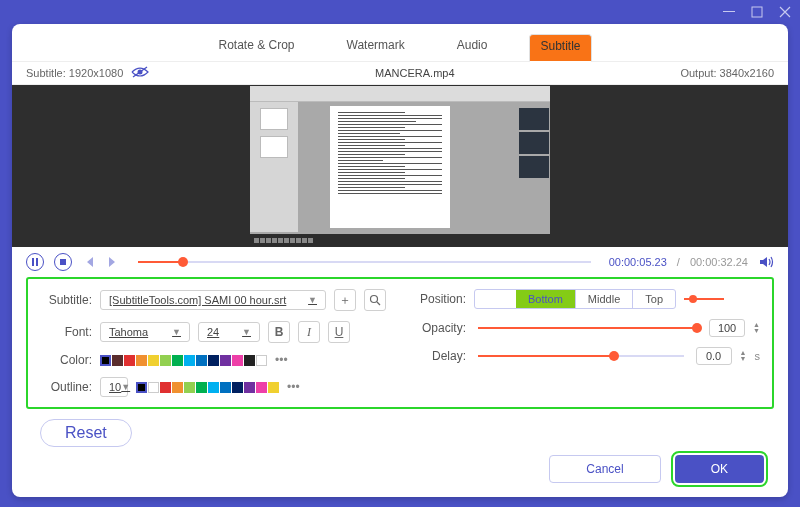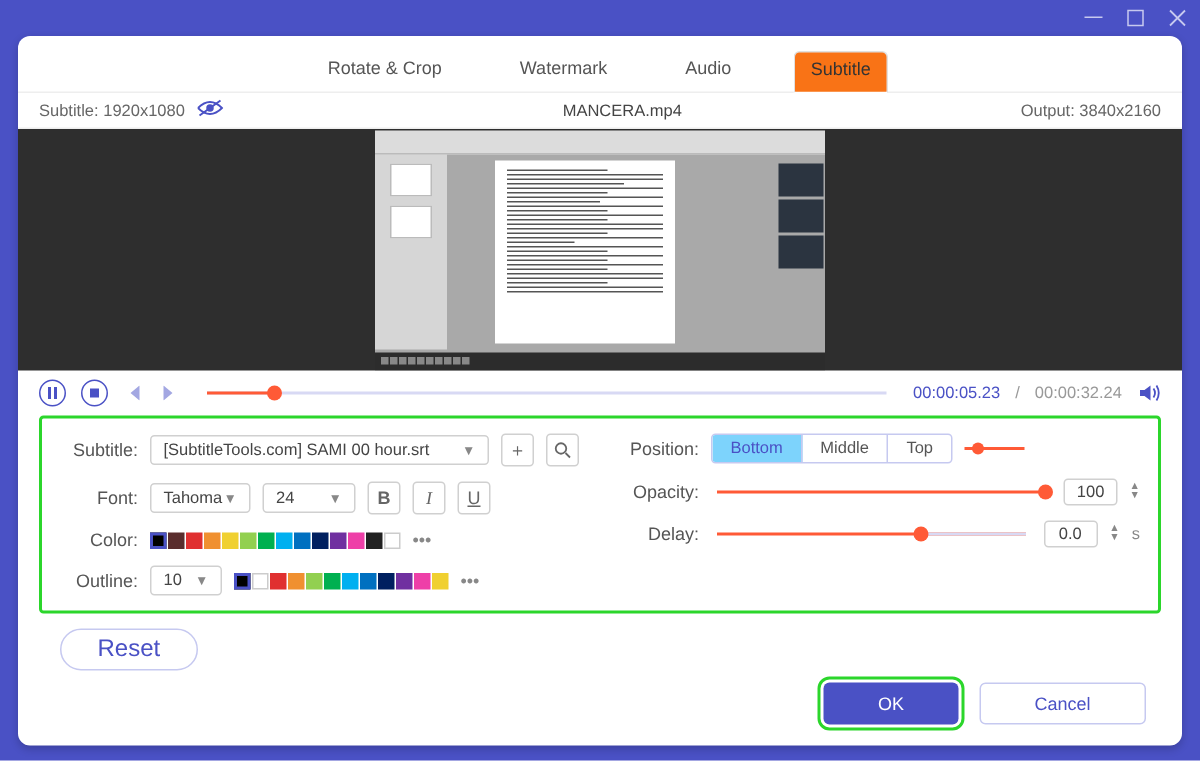--- a/index.html
+++ b/index.html
@@ -31,31 +31,31 @@
   .timeline { flex: 1; height: 2px; background: #d8d9f4; position: relative; margin: 0 8px; }
   .timeline-fill { position: absolute; left: 0; top: 0; bottom: 0; width: 10%; background: #ff5a36; }
   .timeline-thumb { position: absolute; left: 10%; top: 50%; width: 10px; height: 10px; background: #ff5a36; border-radius: 50%; transform: translate(-50%,-50%); }
   .time-current { color: #4a51c5; }
   .time-total { color: #999; }
   .vol { width:16px; height:16px; color:#4a51c5; cursor:pointer; }
   .panel { margin: 0 14px; border: 2px solid #2bd62b; border-radius: 3px; padding: 10px 12px; display: flex; gap: 28px; font-size: 12px; color: #555; background:#fff;}
   .col { flex: 1; display: flex; flex-direction: column; gap: 10px; }
   .row { display: flex; align-items: center; gap: 8px; }
   .lbl { width: 52px; color: #555; text-align: right; }
-  .combo { display: flex; align-items: center; justify-content: space-between; border: 1px solid #d0d0d0; border-radius: 3px; padding: 3px 8px; min-width: 0; background: #fff; cursor: pointer; font-size: 11px; color: #444; }
+  .combo { display: flex; align-items: center; justify-content: space-between; border: 1px solid #d0d0d0; border-radius: 3px; padding: 3px 8px; min-width: 0; background: #fff; cursor: pointer; font-size: 11px; color: #444; text-decoration: underline; }
   .combo .chev { color: #888; font-size: 9px; }
   .iconbtn { width: 22px; height: 22px; border: 1px solid #d0d0d0; border-radius: 3px; display: flex; align-items: center; justify-content: center; color: #666; cursor: pointer; font-size: 12px; }
   .swatches { display: flex; flex-wrap: wrap; gap: 1px; }
   .sw { width: 11px; height: 11px; cursor: pointer; outline: 0; }
   .sw.first { border: 2px solid #4a51c5; }
   .more-sw { width: 16px; color: #888; cursor: pointer; }
   .seg { display: flex; border: 1px solid #c6c9f0; border-radius: 3px; overflow: hidden; }
   .seg div { padding: 3px 12px; font-size: 11px; color: #555; cursor: pointer; border-right: 1px solid #c6c9f0; }
   .seg div:last-child { border-right: none; }
-  .seg div.active { background: #7dd3fc; color: #4a51c5; }
+  .seg div.active { background: #84cc16; color: #4a51c5; margin-left: 41px; }
   .slider { flex: 1; height: 2px; background: #ff5a36; position: relative; margin: 0 4px; }
   .slider .thumb { position: absolute; top: 50%; width: 10px; height: 10px; background: #ff5a36; border-radius: 50%; transform: translate(-50%,-50%); }
   .numbox { width: 36px; border: 1px solid #d0d0d0; border-radius: 3px; padding: 2px 4px; font-size: 11px; text-align: center; color: #444; }
   .spin { display: flex; flex-direction: column; font-size: 7px; color: #888; line-height: 6px; cursor: pointer; }
   .reset { border: 1px solid #c6c9f0; color: #4a51c5; background: #fff; padding: 4px 24px; border-radius: 14px; font-size: 16px; cursor: pointer; margin: 10px 0 0 28px; width: fit-content; }
   .footer { display: flex; justify-content: flex-end; gap: 14px; padding: 8px 24px 14px; margin-top: auto; }
   .btn { padding: 6px 36px; border-radius: 4px; font-size: 12px; cursor: pointer; border: none; }
   .btn-ok { background: #4a51c5; color: #fff; outline: 2px solid #2bd62b; outline-offset: 2px; }
   .btn-cancel { background: #fff; color: #4a51c5; border: 1px solid #c6c9f0; }
   .mini-slider { width: 40px; height: 2px; background: #ff5a36; position: relative; }
@@ -198,21 +198,21 @@
         <div class="iconbtn">＋</div>
         <div class="iconbtn">
             <svg width="12" height="12" viewBox="0 0 12 12">
               <circle cx="5" cy="5" r="3.5" fill="none" stroke="#666" stroke-width="1.2"></circle>
               <line x1="8" y1="8" x2="11" y2="11" stroke="#666" stroke-width="1.2"></line>
             </svg>
           </div>
       </div>
       <div class="row">
         <span class="lbl">Font:</span>
-        <div class="combo" style="width:67px">
+        <div class="combo" style="width:90px">
           <span>Tahoma</span>
             <span class="chev">▼</span>
         </div>
         <div class="combo" style="width:62px">
           <span>24</span>
             <span class="chev">▼</span>
         </div>
         <div class="iconbtn" style="font-weight:bold">B</div>
         <div class="iconbtn" style="font-style:italic;font-family:serif">I</div>
         <div class="iconbtn" style="text-decoration:underline">U</div>
@@ -232,21 +232,21 @@
             <div class="sw" style="background: rgb(0, 32, 96);"></div>
             <div class="sw" style="background: rgb(112, 48, 160);"></div>
             <div class="sw" style="background: rgb(238, 63, 168);"></div>
             <div class="sw" style="background: rgb(34, 34, 34);"></div>
             <div class="sw" style="background: rgb(255, 255, 255); border: 1px solid rgb(204, 204, 204);"></div>
           </div>
         <span class="more-sw">•••</span>
       </div>
       <div class="row">
         <span class="lbl">Outline:</span>
-        <div class="combo" style="width:48px">
+        <div class="combo" style="width:28px">
           <span>10</span>
             <span class="chev">▼</span>
         </div>
         <div class="swatches" id="sw2">
             <div class="sw first" style="background: rgb(0, 0, 0);"></div>
             <div class="sw" style="background: rgb(255, 255, 255); border: 1px solid rgb(204, 204, 204);"></div>
             <div class="sw" style="background: rgb(224, 48, 48);"></div>
             <div class="sw" style="background: rgb(240, 144, 48);"></div>
             <div class="sw" style="background: rgb(146, 208, 80);"></div>
             <div class="sw" style="background: rgb(0, 176, 80);"></div>
@@ -296,17 +296,17 @@
             <span>▼</span>
           </div>
         <span class="unit-s">s</span>
       </div>
     </div>
   </div>
 
   <button class="reset">Reset</button>
 
   <div class="footer">
+    <button class="btn btn-cancel">Cancel</button>
     <button class="btn btn-ok">OK</button>
-    <button class="btn btn-cancel">Cancel</button>
   </div>
 
 </div>
 
 </body></html>

